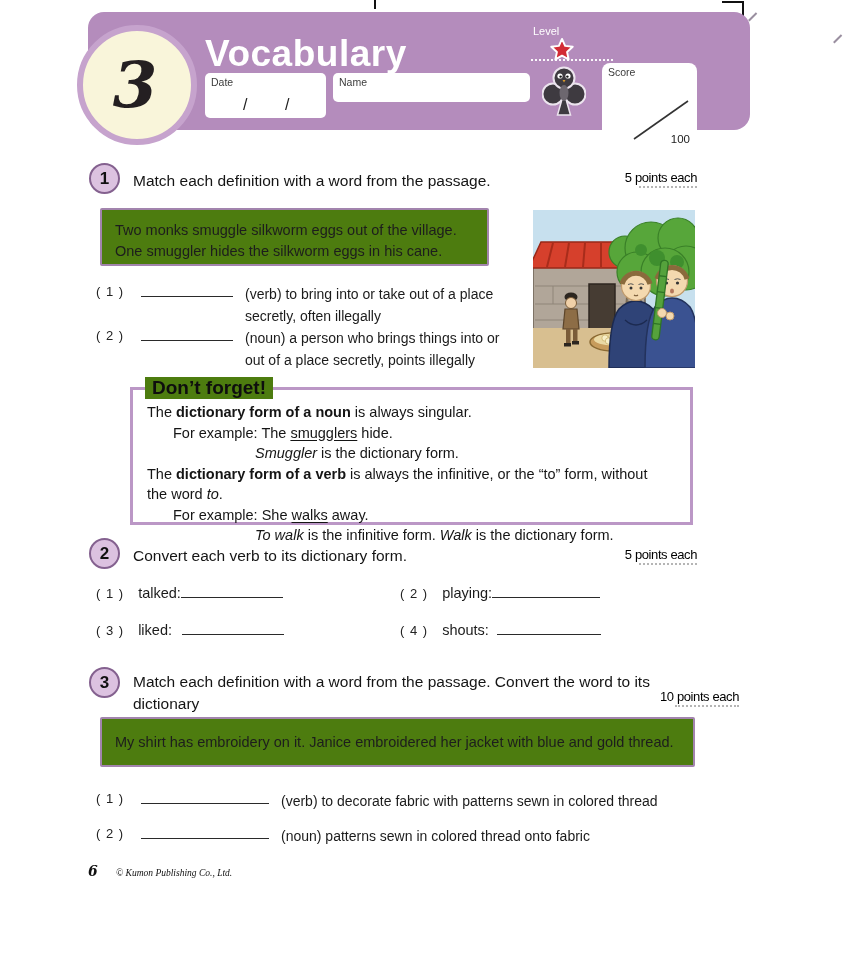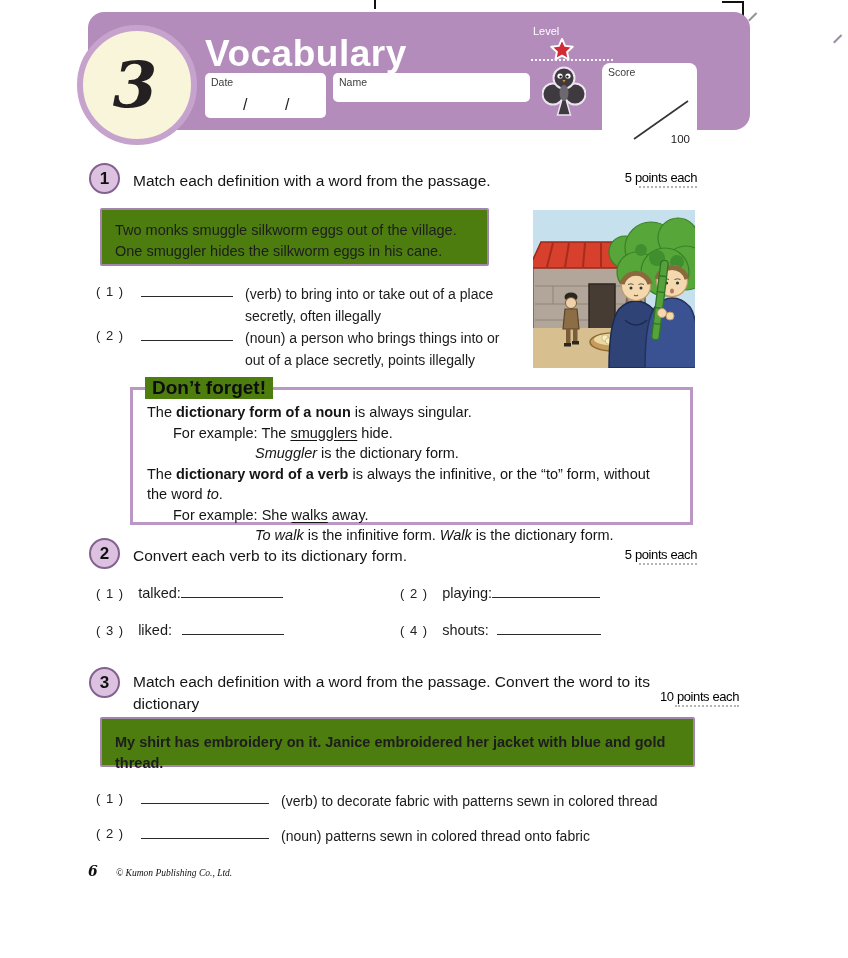--- a/index.html
+++ b/index.html
@@ -233,21 +233,21 @@
     <div>(noun) a person who brings things into or</div>
     <div>out of a place secretly, points illegally</div>
   </div>
 
   <div class="df-box">
     <div class="df-title">Don’t forget!</div>
     <div class="df-body">
       <div><span>The </span><span class="b">dictionary form of a noun</span><span> is always singular.</span></div>
       <div class="ind1"><span>For example: The </span><span class="u">smugglers</span><span> hide.</span></div>
       <div class="ind2"><span class="i">Smuggler</span><span> is the dictionary form.</span></div>
-      <div><span>The </span><span class="b">dictionary word of a verb</span><span> is always the infinitive, or the “to” form, without</span></div>
+      <div><span>The </span><span class="b">dictionary form of a verb</span><span> is always the infinitive, or the “to” form, without</span></div>
       <div><span>the word </span><span class="i">to</span><span>.</span></div>
       <div class="ind1"><span>For example: She </span><span class="u">walks</span><span> away.</span></div>
       <div class="ind2"><span class="i">To walk</span><span> is the infinitive form. </span><span class="i">Walk</span><span> is the dictionary form.</span></div>
     </div>
   </div>
 
   <div class="sec-circle" style="left:89px; top:538px;">
     <span>2</span>
   </div>
   <div class="sec-instruction" style="top:545px;">Convert each verb to its dictionary form.</div>
@@ -275,21 +275,21 @@
   <div class="sec-instruction" style="top:671px; width:565px;">
     <div>Match each definition with a word from the passage. Convert the word to its dictionary</div>
     <div>form if necessary.</div>
   </div>
   <div class="points" style="left:613px; top:689px; width:84px;margin-left:42px;">
     <div class="pts-text">10 points each</div>
     <div class="pts-dots" style="width:64px;"></div>
   </div>
 
   <div class="passage-box" style="left:100px; top:717px; width:595px; height:50px;">
-    <div class="ptext" style="padding-top:13px;font-weight:bold;">My shirt has embroidery on it. Janice embroidered her jacket with blue and gold thread.</div>
+    <div class="ptext" style="padding-top:13px;">My shirt has embroidery on it. Janice embroidered her jacket with blue and gold thread.</div>
   </div>
 
   <div class="q-label" style="left:96px; top:791px;">( 1 )</div>
   <div class="blank" style="left:141px; top:787px; width:128px;"></div>
   <div class="q-def" style="left:281px; top:790px;">(verb) to decorate fabric with patterns sewn in colored thread</div>
 
   <div class="q-label" style="left:96px; top:826px;">( 2 )</div>
   <div class="blank" style="left:141px; top:822px; width:128px;"></div>
   <div class="q-def" style="left:281px; top:825px;">(noun) patterns sewn in colored thread onto fabric</div>
 

